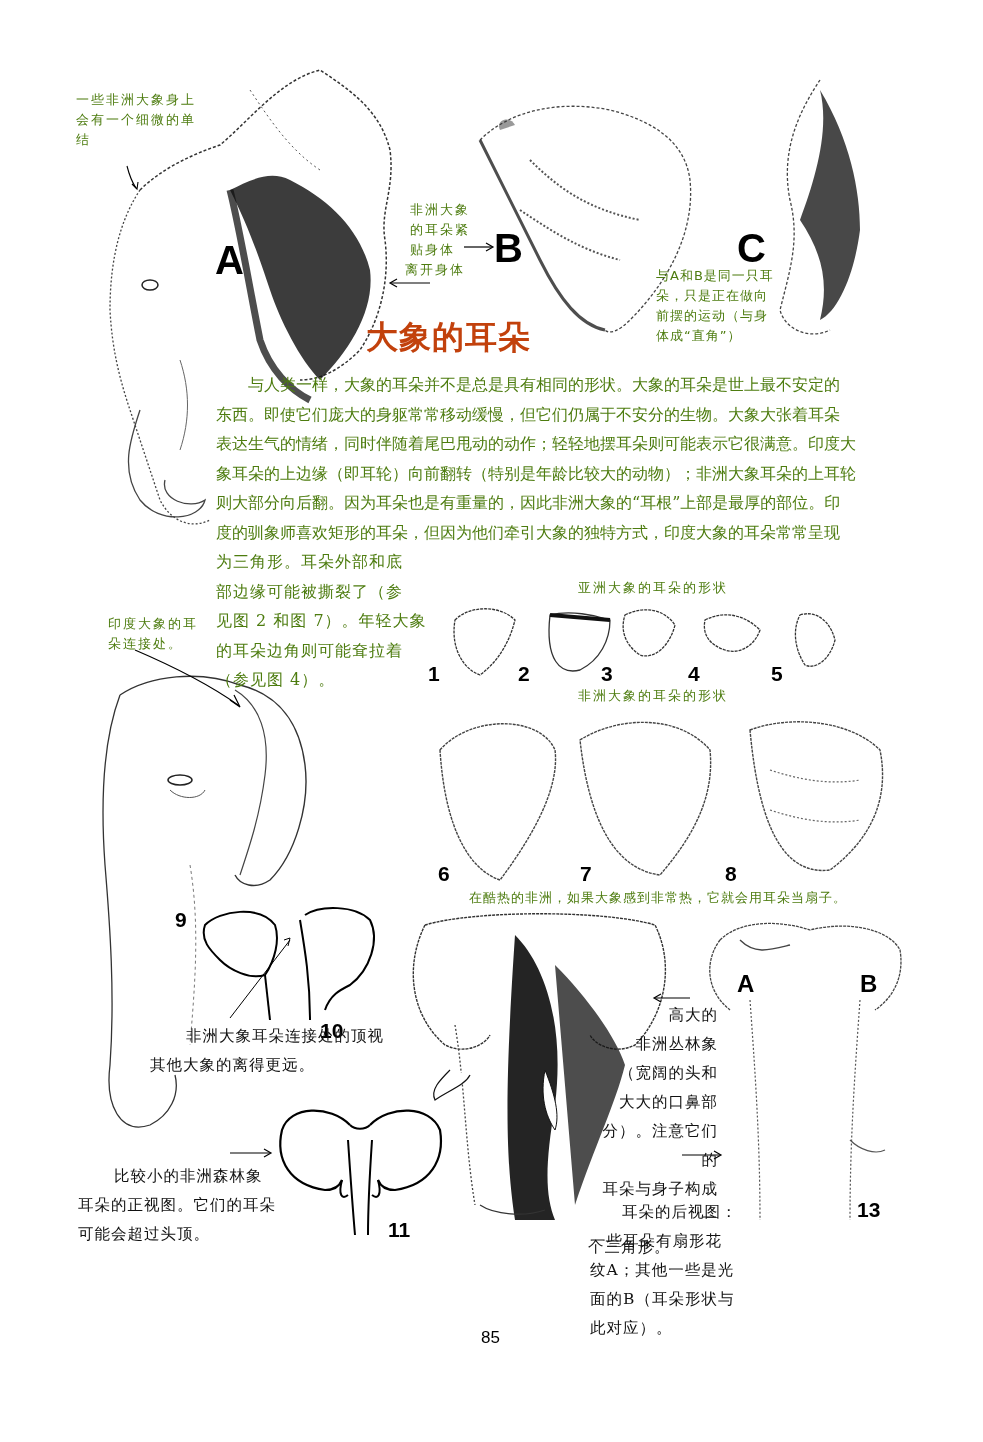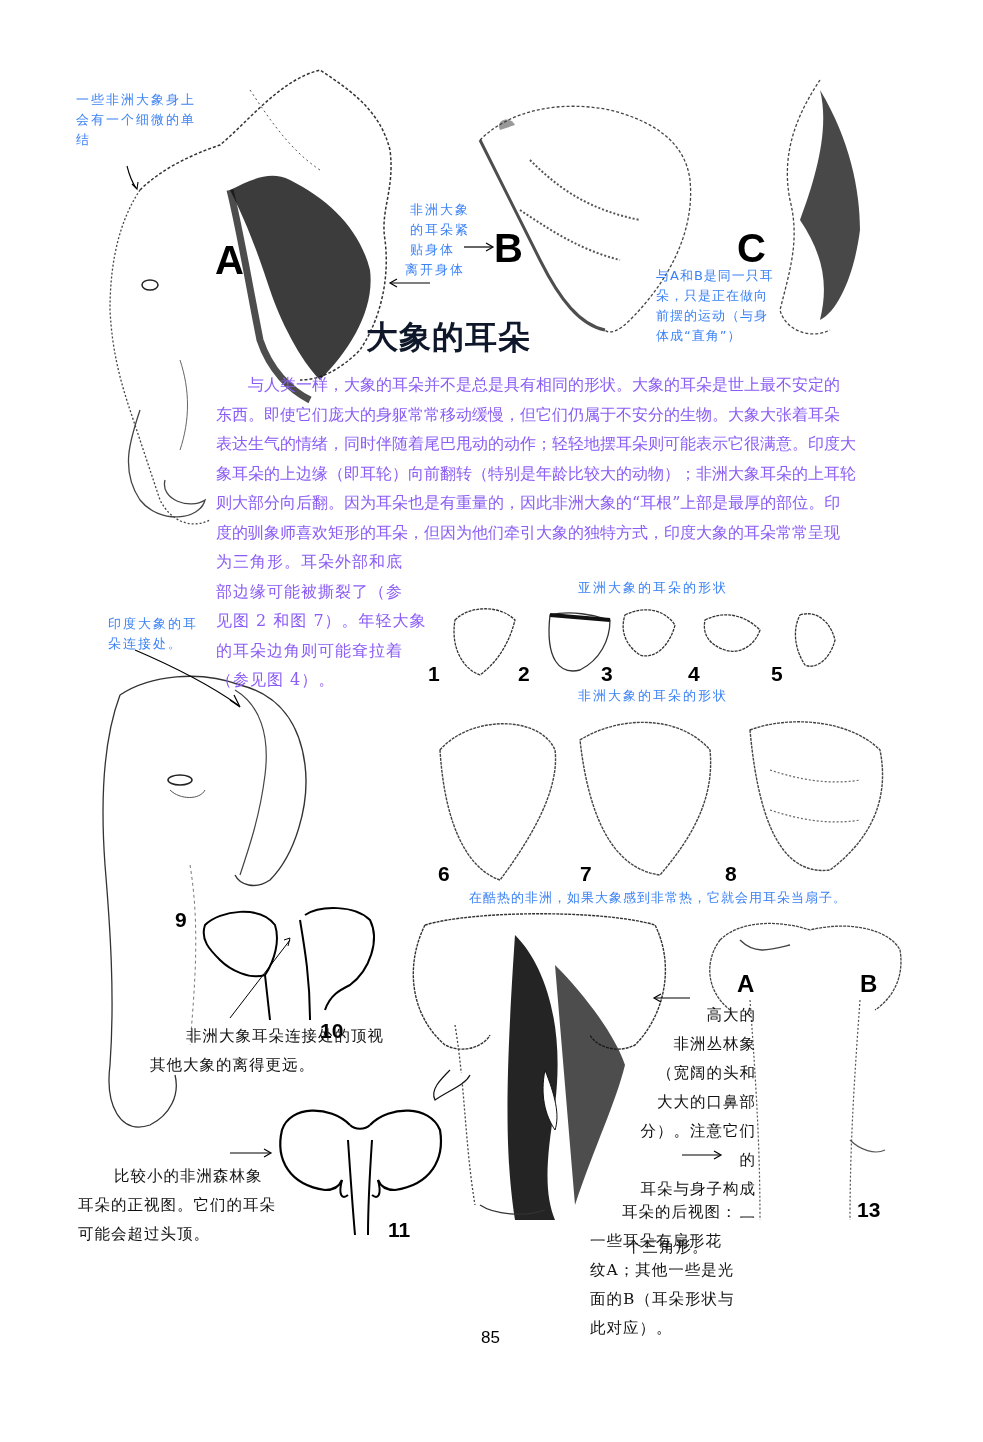--- a/index.html
+++ b/index.html
@@ -1,23 +1,23 @@
 <!DOCTYPE html>
 <html><head>
 <meta charset="utf-8">
 <style>
   html, body { margin:0; padding:0; background:#ffffff; }
   body { width:983px; height:1442px; position:relative; overflow:hidden;
          font-family:"DejaVu Serif","Liberation Serif",serif; color:#111; }
   .sketch { position:absolute; }
-  .note { position:absolute; font-family:"DejaVu Sans","Liberation Sans",sans-serif; font-size:13px; line-height:20px; letter-spacing:2px; color:#3b82f6; }
-  .body-text { position:absolute; font-family:"DejaVu Serif","Liberation Serif",serif; font-size:16px; line-height:29.5px; color:#8b5cf6; }
+  .note { position:absolute; font-family:"DejaVu Sans","Liberation Sans",sans-serif; font-size:13px; line-height:20px; letter-spacing:2px; color:#4d7c0f; }
+  .body-text { position:absolute; font-family:"DejaVu Serif","Liberation Serif",serif; font-size:16px; line-height:29.5px; color:#4d7c0f; }
   .big-letter { position:absolute; font-family:"Liberation Sans","DejaVu Sans",sans-serif; font-weight:bold; font-size:40px; color:#000; }
   .fig-num { position:absolute; font-family:"Liberation Sans","DejaVu Sans",sans-serif; font-weight:bold; font-size:21px; color:#000; }
-  .title { position:absolute; font-family:"DejaVu Sans","Liberation Sans",sans-serif; font-weight:bold; font-size:32px; color:#0f172a; letter-spacing:1px; }
+  .title { position:absolute; font-family:"DejaVu Sans","Liberation Sans",sans-serif; font-weight:bold; font-size:32px; color:#c2410c; letter-spacing:1px; }
   .caption { position:absolute; font-family:"DejaVu Serif","Liberation Serif",serif; font-size:15.5px; line-height:29px; color:#111; letter-spacing:1px; }
   .page-num { position:absolute; font-family:"Liberation Sans","DejaVu Sans",sans-serif; font-size:17px; color:#000; }
 </style>
 </head>
 <body>
 
 <svg class="sketch" style="left:80px;top:60px;" width="330" height="480" viewBox="0 0 330 480">
   <path d="M60 130 C80 110,110 95,140 85 C170 60,200 20,240 10 C270 30,300 50,310 90 C315 130,300 150,305 180 C310 220,300 260,280 290 C260 310,240 320,220 320" fill="none" stroke="#333" stroke-width="1.5" stroke-dasharray="3 2"></path>
   <path d="M60 130 C40 160,30 200,30 250 C32 290,40 320,50 350 C60 380,70 410,80 440 C90 460,110 470,130 460" fill="none" stroke="#444" stroke-width="1.3" stroke-dasharray="2 2"></path>
   <path d="M150 130 C170 120,190 110,210 120 C250 140,280 170,290 210 C295 250,270 290,240 320 C220 300,200 260,190 230 C180 200,170 170,150 130 Z" fill="#1a1a1a" opacity="0.85"></path>
@@ -205,21 +205,21 @@
   <div>其他大象的离得更远。</div>
 </div>
 
 <div class="caption" style="left:78px;top:1162px;width:220px;">
   <div style="padding-left:36px;">比较小的非洲森林象</div>
   <div>耳朵的正视图。它们的耳朵</div>
   <div>可能会超过头顶。</div>
 </div>
 <div class="fig-num" style="left:388px;top:1218px;">11</div>
 
-<div class="caption" style="left:588px;top:1001px;width:130px;text-align:right;margin-left:38px;">
+<div class="caption" style="left:588px;top:1001px;width:130px;text-align:right;">
   <div>高大的</div>
   <div>非洲丛林象</div>
   <div>（宽阔的头和</div>
   <div>大大的口鼻部</div>
   <div>分）。注意它们的</div>
   <div>耳朵与身子构成一</div>
   <div style="text-align:left;">个三角形。</div>
 </div>
 
 <div class="big-letter" style="left:737px;top:970px;font-size:24px;">A</div>

